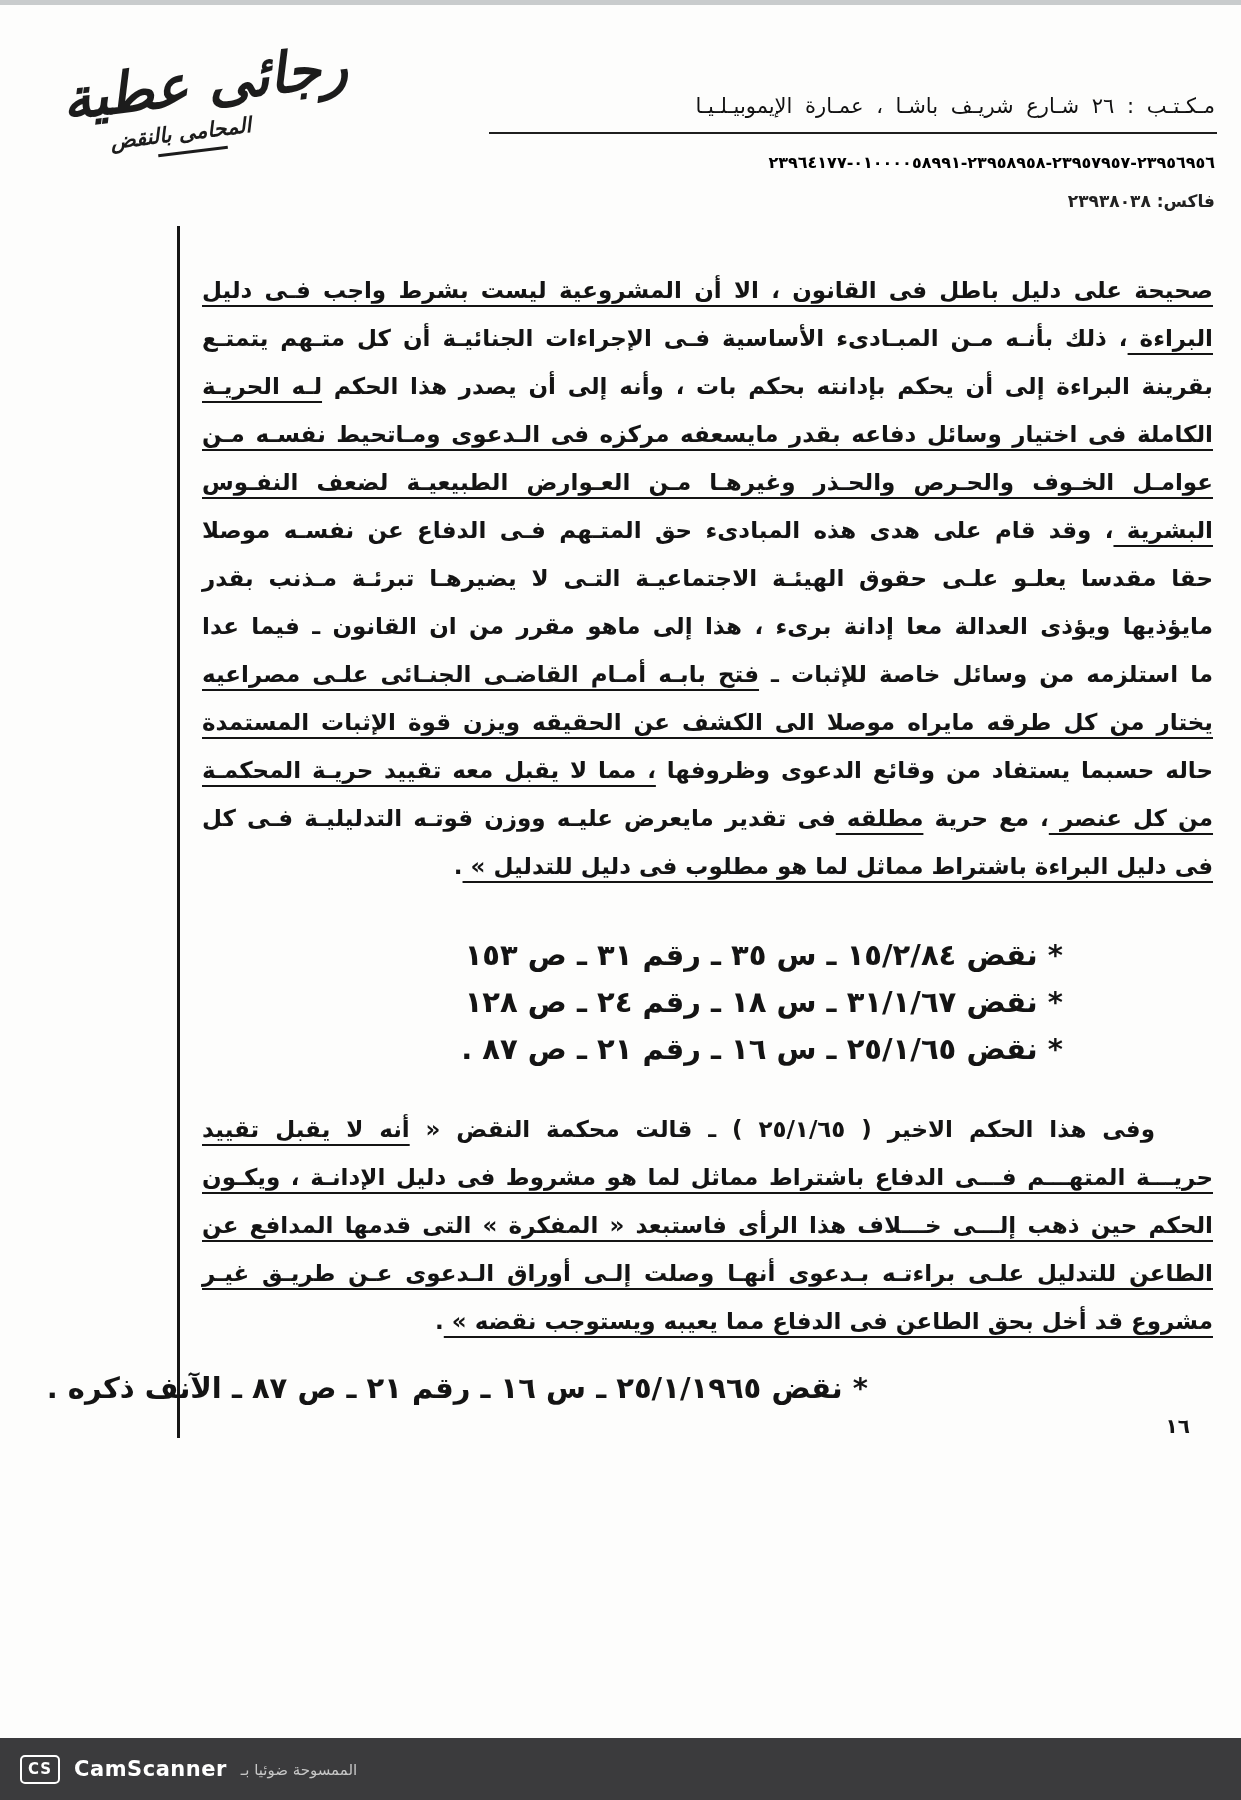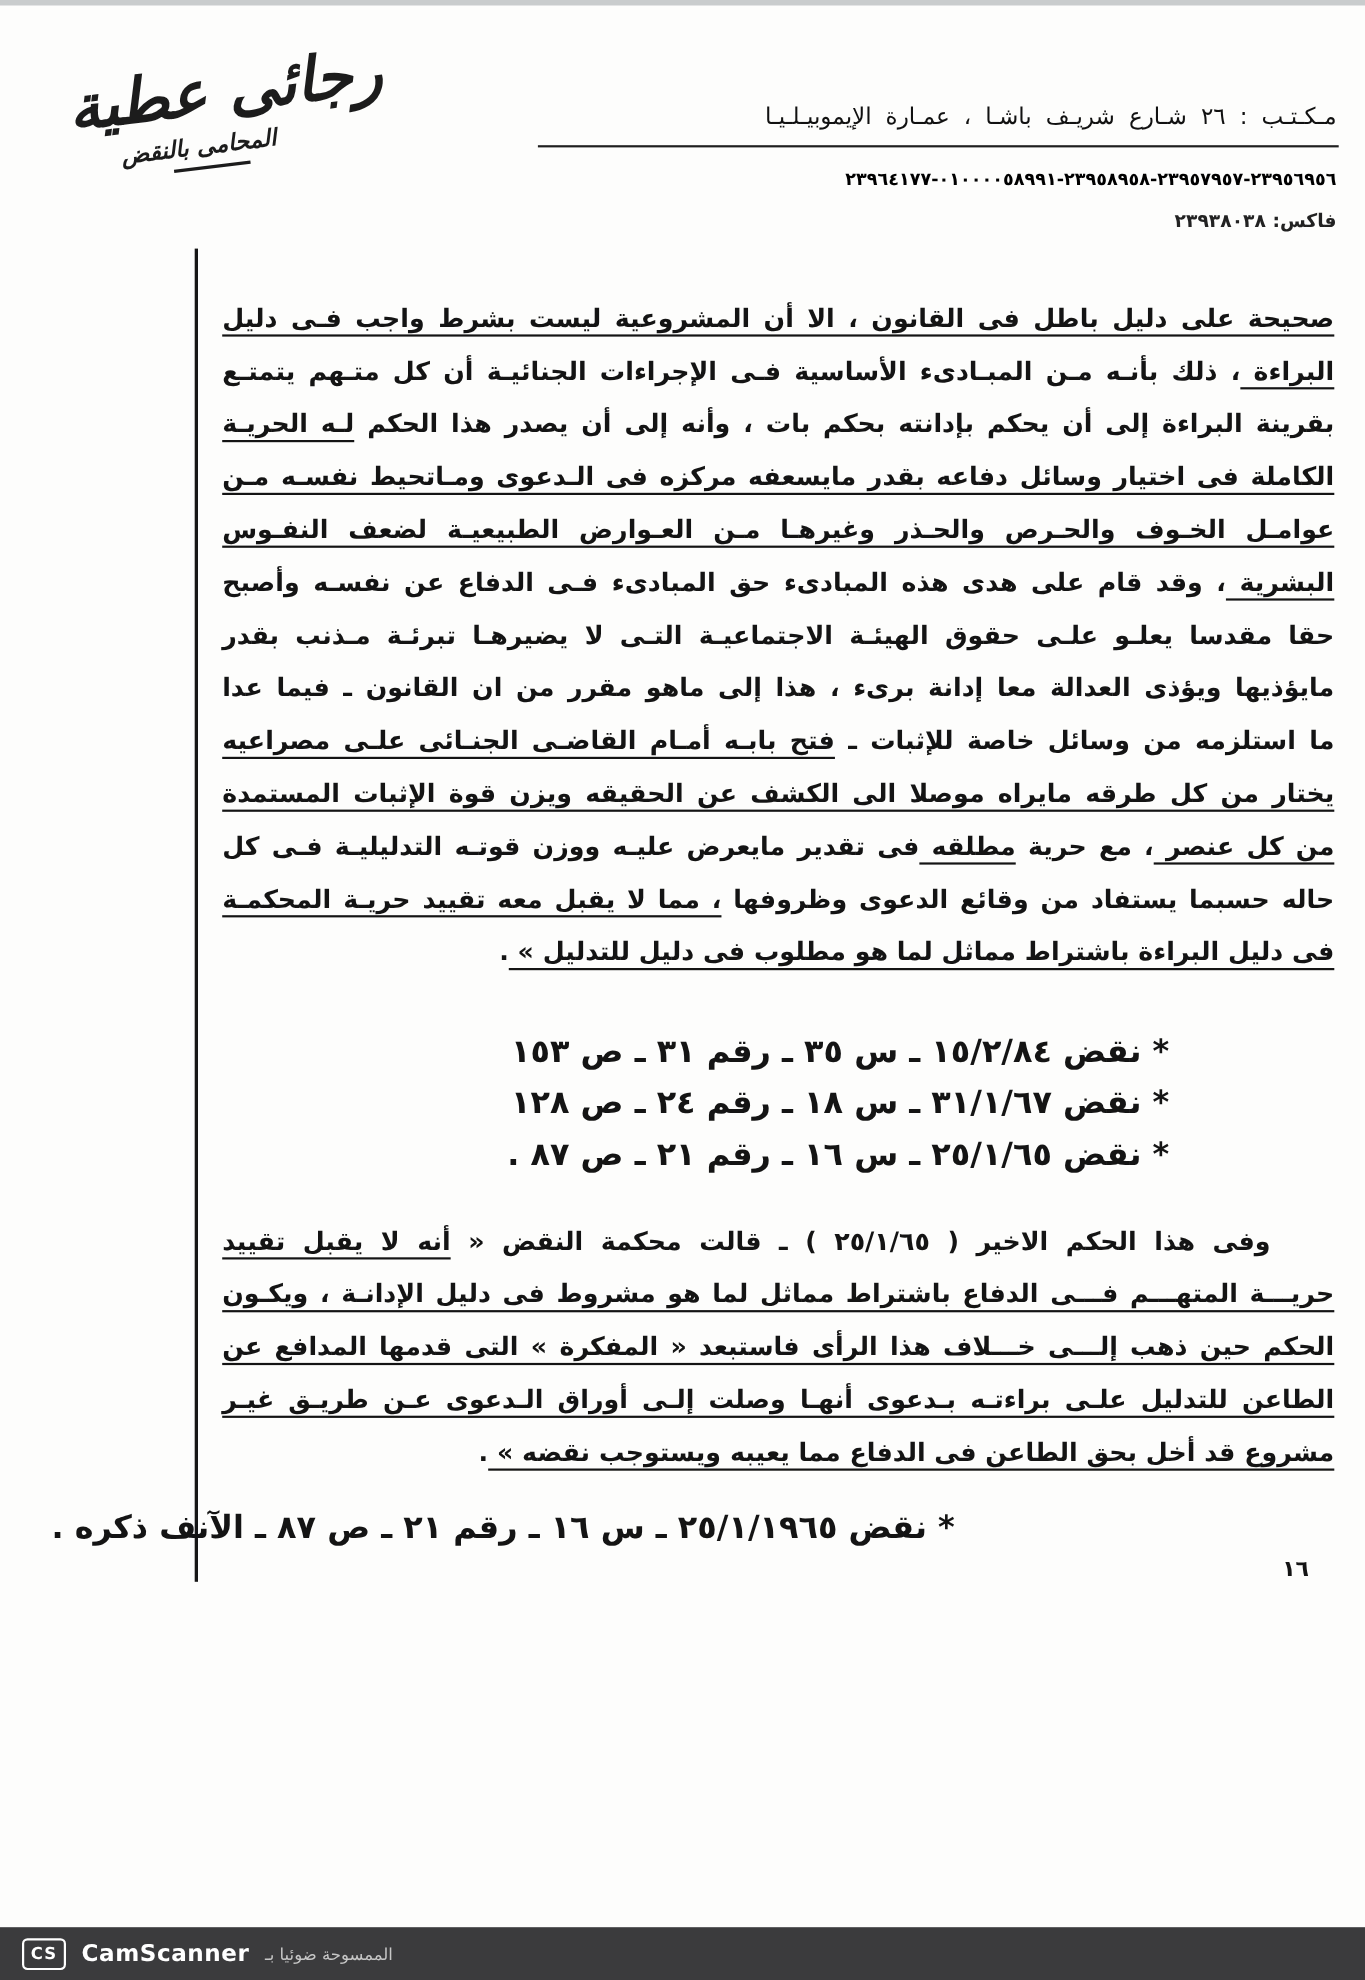--- a/index.html
+++ b/index.html
@@ -84,21 +84,21 @@
   .para2 { margin-top:32px; }
   .citation-final { margin:20px 345px 0 0; }
 
   .page-number {
     position:absolute; top:1414px; left:0; width:1190px;
     text-align:right; font-size:20px; font-weight:bold; color:#141414;
   }
 
   
   .scanner-bar {
-    position:absolute; bottom:0; left:0; width:100%; height:48px;
+    position:absolute; bottom:0; left:0; width:100%; height:62px;
     background:#3b3b3d; display:flex; align-items:center;
     padding:0 20px; gap:14px;
   }
   .cs-badge {
     display:inline-block; border:2px solid #ffffff; border-radius:5px;
     color:#ffffff; font-weight:bold; font-size:15px; line-height:1;
     padding:5px 6px; letter-spacing:1px;
   }
   .cs-name { color:#ffffff; font-size:21px; font-weight:bold; letter-spacing:0.5px; }
   .cs-arabic { color:#c7c7c7; font-size:15px; direction:rtl; padding-top:2px; }
@@ -123,27 +123,27 @@
 
   <div class="margin-line"></div>
 
   <main class="body-text" dir="rtl">
     <section class="para">
         <div class="tline"><span class="u">صحيحة على دليل باطل فى القانون ، الا أن المشروعية ليست بشرط واجب فـى دليل</span></div>
         <div class="tline"><span class="u">البراءة </span><span>، ذلك بأنـه مـن المبـادىء الأساسية فـى الإجراءات الجنائيـة أن كل متـهم يتمتـع</span></div>
         <div class="tline"><span>بقرينة البراءة إلى أن يحكم بإدانته بحكم بات ، وأنه إلى أن يصدر هذا الحكم </span><span class="u">لـه الحريـة</span></div>
         <div class="tline"><span class="u">الكاملة فى اختيار وسائل دفاعه بقدر مايسعفه مركزه فى الـدعوى ومـاتحيط نفسـه مـن</span></div>
         <div class="tline"><span class="u">عوامـل الخـوف والحـرص والحـذر وغيرهـا مـن العـوارض الطبيعيـة لضعف النفـوس</span></div>
-        <div class="tline"><span class="u">البشرية </span><span>، وقد قام على هدى هذه المبادىء حق المبادىء فـى الدفاع عن نفسـه وأصبح</span></div>
+        <div class="tline"><span class="u">البشرية </span><span>، وقد قام على هدى هذه المبادىء حق المتـهم فـى الدفاع عن نفسـه موصلا</span></div>
         <div class="tline"><span>حقا مقدسا يعلـو علـى حقوق الهيئـة الاجتماعيـة التـى لا يضيرهـا تبرئـة مـذنب بقدر</span></div>
         <div class="tline"><span>مايؤذيها ويؤذى العدالة معا إدانة برىء ، هذا إلى ماهو مقرر من ان القانون ـ فيما عدا</span></div>
         <div class="tline"><span>ما استلزمه من وسائل خاصة للإثبات ـ </span><span class="u">فتح بابـه أمـام القاضـى الجنـائى علـى مصراعيه</span></div>
         <div class="tline"><span class="u">يختار من كل طرقه مايراه موصلا الى الكشف عن الحقيقه ويزن قوة الإثبات المستمدة</span></div>
+        <div class="tline"><span>حاله حسبما يستفاد من وقائع الدعوى وظروفها </span><span class="u">، مما لا يقبل معه تقييد حريـة المحكمـة</span></div>
         <div class="tline"><span class="u">من كل عنصر </span><span>، مع حرية </span><span class="u">مطلقه </span><span>فى تقدير مايعرض عليـه ووزن قوتـه التدليليـة فـى كل</span></div>
-        <div class="tline"><span>حاله حسبما يستفاد من وقائع الدعوى وظروفها </span><span class="u">، مما لا يقبل معه تقييد حريـة المحكمـة</span></div>
         <div class="tline tline-last"><span class="u">فى دليل البراءة باشتراط مماثل لما هو مطلوب فى دليل للتدليل » </span><span>.</span></div>
       </section>
     <section class="citations">
         <div class="cit">* نقض ١٥/٢/٨٤ ـ س ٣٥ ـ رقم ٣١ ـ ص ١٥٣</div>
         <div class="cit">* نقض ٣١/١/٦٧ ـ س ١٨ ـ رقم ٢٤ ـ ص ١٢٨</div>
         <div class="cit">* نقض ٢٥/١/٦٥ ـ س ١٦ ـ رقم ٢١ ـ ص ٨٧ .</div>
       </section>
     <section class="para para2">
         <div class="tline tline-indent"><span>وفى هذا الحكم الاخير ( ٢٥/١/٦٥ ) ـ قالت محكمة النقض « </span><span class="u">أنه لا يقبل تقييد</span></div>
         <div class="tline"><span class="u">حريـــة المتهـــم فـــى الدفاع باشتراط مماثل لما هو مشروط فى دليل الإدانـة ، ويكـون</span></div>

